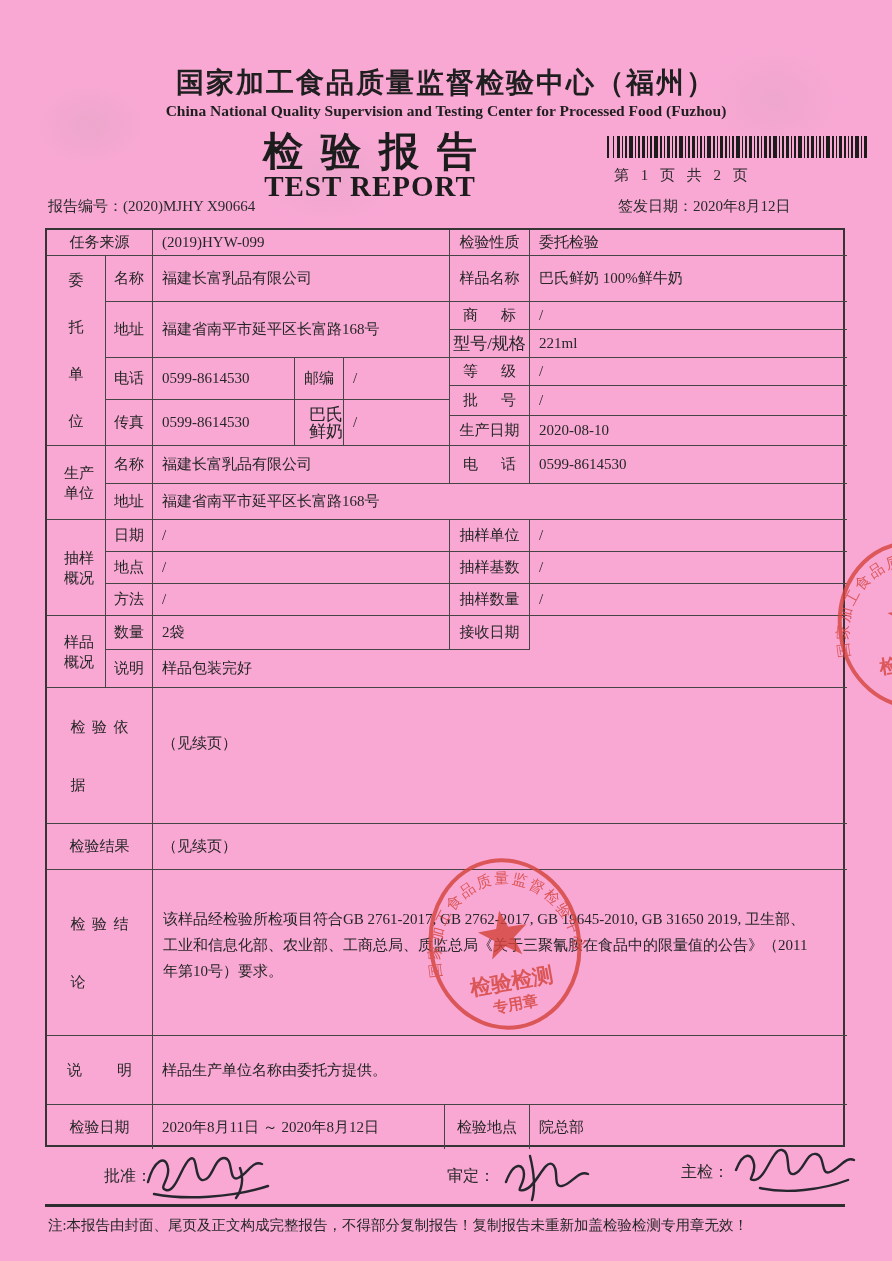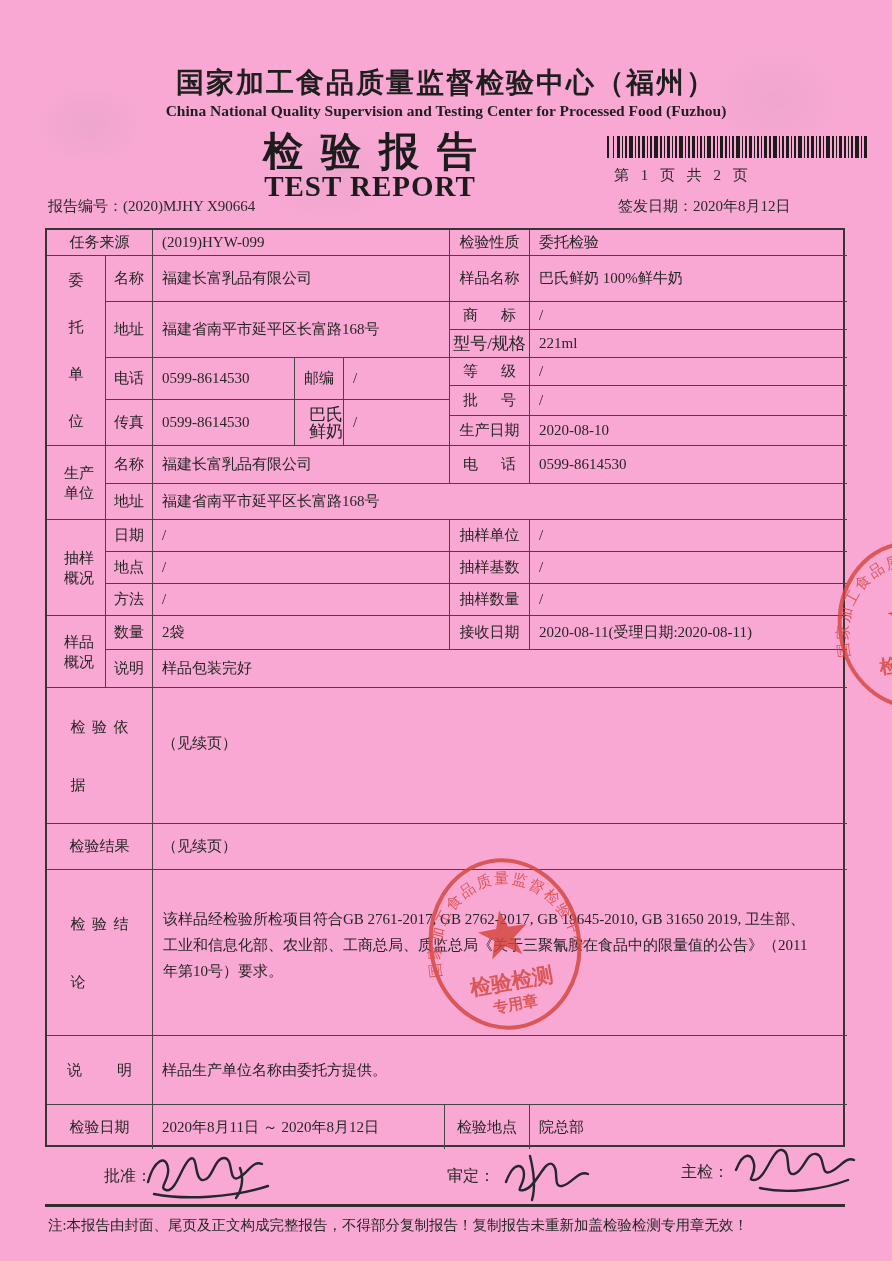--- a/index.html
+++ b/index.html
@@ -222,23 +222,20 @@
       </div>
     <div class="cell lab" style="left:59px;top:386px;width:47px;height:34px">
         <span class="t">数量</span>
       </div>
     <div class="cell val" style="left:106px;top:386px;width:297px;height:34px">
         <span class="t">2袋</span>
       </div>
     <div class="cell lab" style="left:403px;top:386px;width:80px;height:34px">
         <span class="t">接收日期</span>
       </div>
-    <div class="cell val no-r" style="left:483px;top:386px;width:317px;height:34px">
-        <span class="t">2020-08-11(受理日期:2020-08-11)</span>
-      </div>
     <div class="cell lab" style="left:59px;top:420px;width:47px;height:38px">
         <span class="t">说明</span>
       </div>
     <div class="cell val no-r" style="left:106px;top:420px;width:694px;height:38px">
         <span class="t">样品包装完好</span>
       </div>
 
     <div class="cell lab biglab" style="left:0;top:458px;width:106px;height:136px">
         <span class="t">检验依据</span>
       </div>

